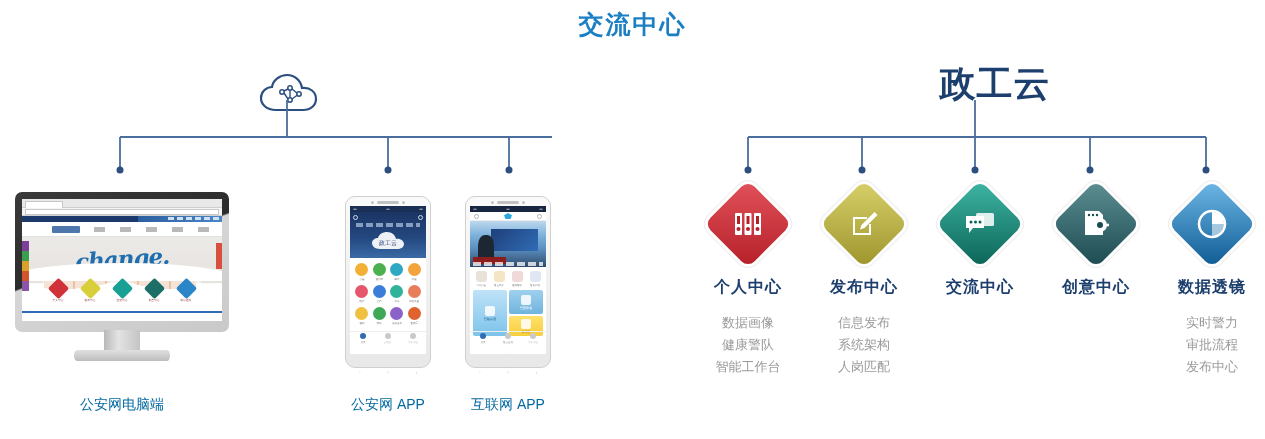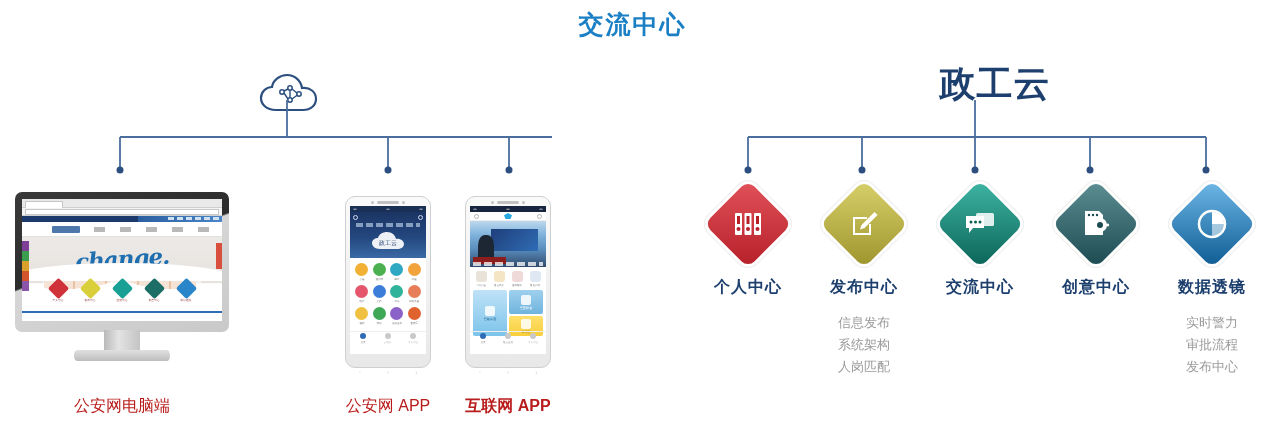--- a/index.html
+++ b/index.html
@@ -38,22 +38,22 @@
     font-weight: bold;
     color: #1d3f6e;
     letter-spacing: 1px;
   }
 
   
   #devices { position: absolute; left: 0; top: 0; }
 
   .device-caption {
     position: absolute;
-    font-size: 16px;
-    color: #b91c1c;
+    font-size: 14px;
+    color: #0369a1;
     text-align: center;
     white-space: nowrap;
   }
 
   
   #monitor { position: absolute; left: 15px; top: 192px; width: 214px; height: 178px; }
   .mon-bezel {
     position: absolute; left: 0; top: 0; width: 214px; height: 140px;
     background: linear-gradient(160deg,#3a3a3a 0%, #2c2c2c 45%, #d6d6d6 46%, #c9c9c9 100%);
     border-radius: 7px;
@@ -489,21 +489,21 @@
     </div>
     <div class="phone-homebar">
         <em>◦</em>
         <em>○</em>
         <em>‹</em>
       </div>
   </div>
 
   <div class="device-caption" style="left:15px; top:396px; width:214px;">公安网电脑端</div>
   <div class="device-caption" style="left:345px; top:396px; width:86px;">公安网 APP</div>
-  <div class="device-caption" style="left:465px; top:396px; width:86px;font-weight:bold;">互联网 APP</div>
+  <div class="device-caption" style="left:465px; top:396px; width:86px;">互联网 APP</div>
 </div>
 
 <div id="pillars">
 
   <div class="pillar">
     <div class="pillar-icon" style="background:linear-gradient(135deg,#e2525a,#b51f28);">
       <span class="glyph">
         <svg width="30" height="26" viewBox="0 0 30 26">
           <g fill="#fff">
             <rect x="2" y="2" width="7" height="22" rx="1"></rect>
@@ -515,20 +515,25 @@
               <circle cx="5.5" cy="18" r="2"></circle>
             <rect x="13.5" y="5" width="3" height="8"></rect>
               <circle cx="15" cy="18" r="2"></circle>
             <rect x="23" y="5" width="3" height="8"></rect>
               <circle cx="24.5" cy="18" r="2"></circle>
           </g>
         </svg>
       </span>
     </div>
     <div class="pillar-title">个人中心</div>
+    <ul class="pillar-subs">
+      <li>数据画像</li>
+      <li>健康警队</li>
+      <li>智能工作台</li>
+    </ul>
   </div>
 
   <div class="pillar">
     <div class="pillar-icon" style="background:linear-gradient(135deg,#d8d06a,#9d942c);">
       <span class="glyph">
         <svg width="30" height="30" viewBox="0 0 30 30">
           <path d="M4 8 h14 v2 h-12 v14 h14 v-9 h2 v11 H4 Z" fill="#fff"></path>
           <path d="M25.5 3 l3 3 -13 13 -4.5 1.5 1.5 -4.5 Z" fill="#fff"></path>
         </svg>
       </span>

